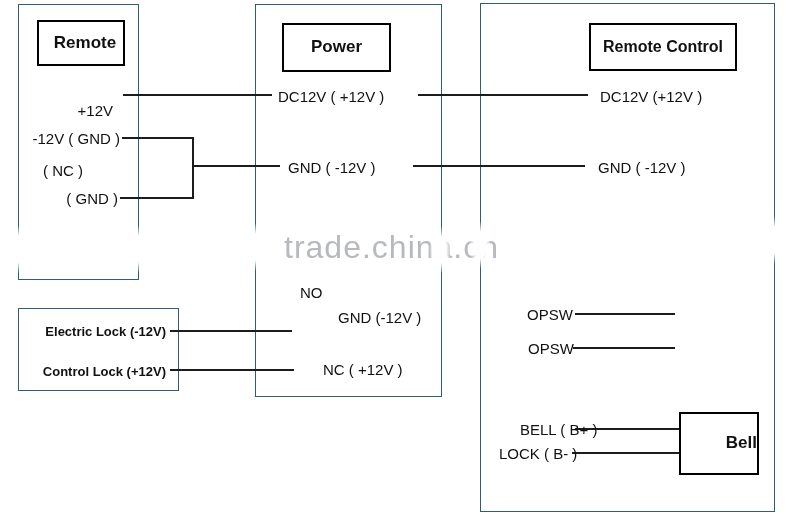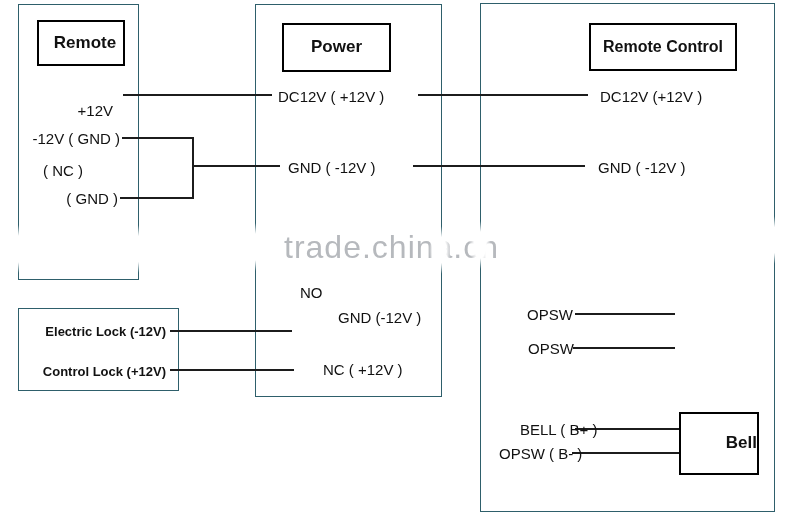--- a/index.html
+++ b/index.html
@@ -116,21 +116,21 @@
   <div class="pin" style="left:288px;top:167px;">GND ( -12V )</div>
   <div class="pin" style="left:300px;top:292px;">NO</div>
   <div class="pin" style="left:298px;top:317px;margin-left:40px;">GND (-12V )</div>
   <div class="pin" style="left:298px;top:369px;margin-left:25px;">NC ( +12V )</div>
 
   <div class="pin" style="left:600px;top:96px;">DC12V (+12V )</div>
   <div class="pin" style="left:598px;top:167px;">GND ( -12V )</div>
   <div class="pin" style="left:527px;top:314px;">OPSW</div>
   <div class="pin" style="left:528px;top:348px;">OPSW</div>
   <div class="pin" style="left:520px;top:429px;">BELL ( B+ )</div>
-  <div class="pin" style="left:499px;top:453px;">OPSW ( B- )</div>
+  <div class="pin" style="left:499px;top:453px;">LOCK ( B- )</div>
 
   <div class="pin bold" style="right:624px;top:331px;">Electric Lock (-12V)</div>
   <div class="pin bold" style="right:624px;top:371px;">Control Lock (+12V)</div>
 
   <div class="watermark" style="left:284px;top:247px;">trade.china.cn</div>
 
   <div class="blob" style="left:7px;top:225px;"></div>
   <div class="blob" style="left:126px;top:225px;"></div>
   <div class="blob" style="left:244px;top:223px;"></div>
   <div class="blob" style="left:429px;top:226px;"></div>

